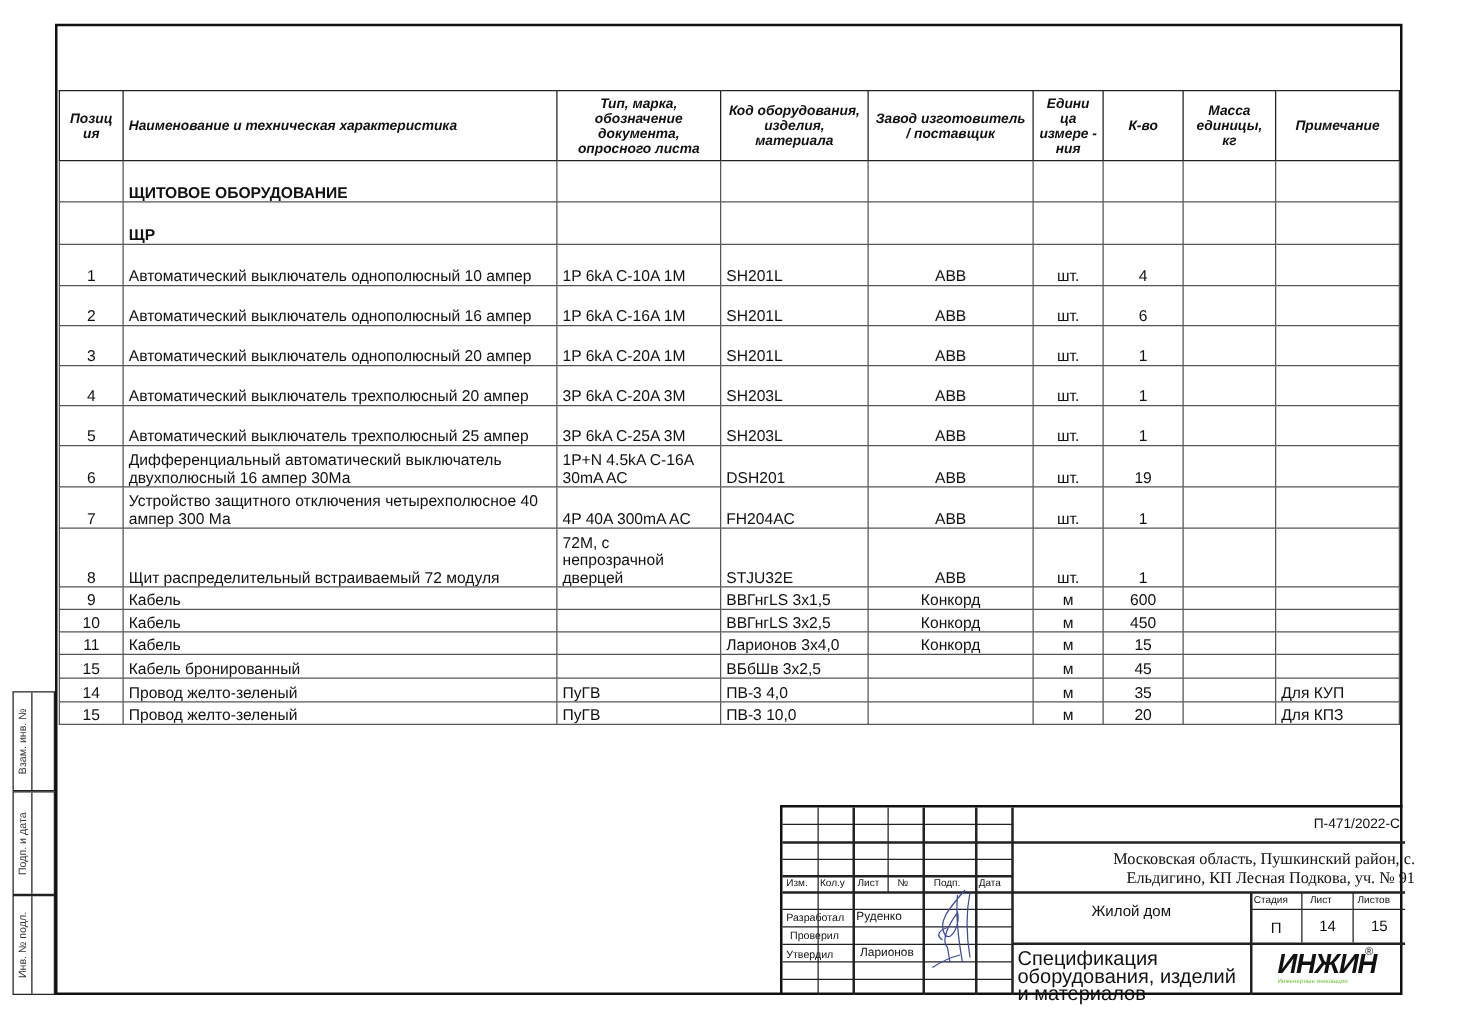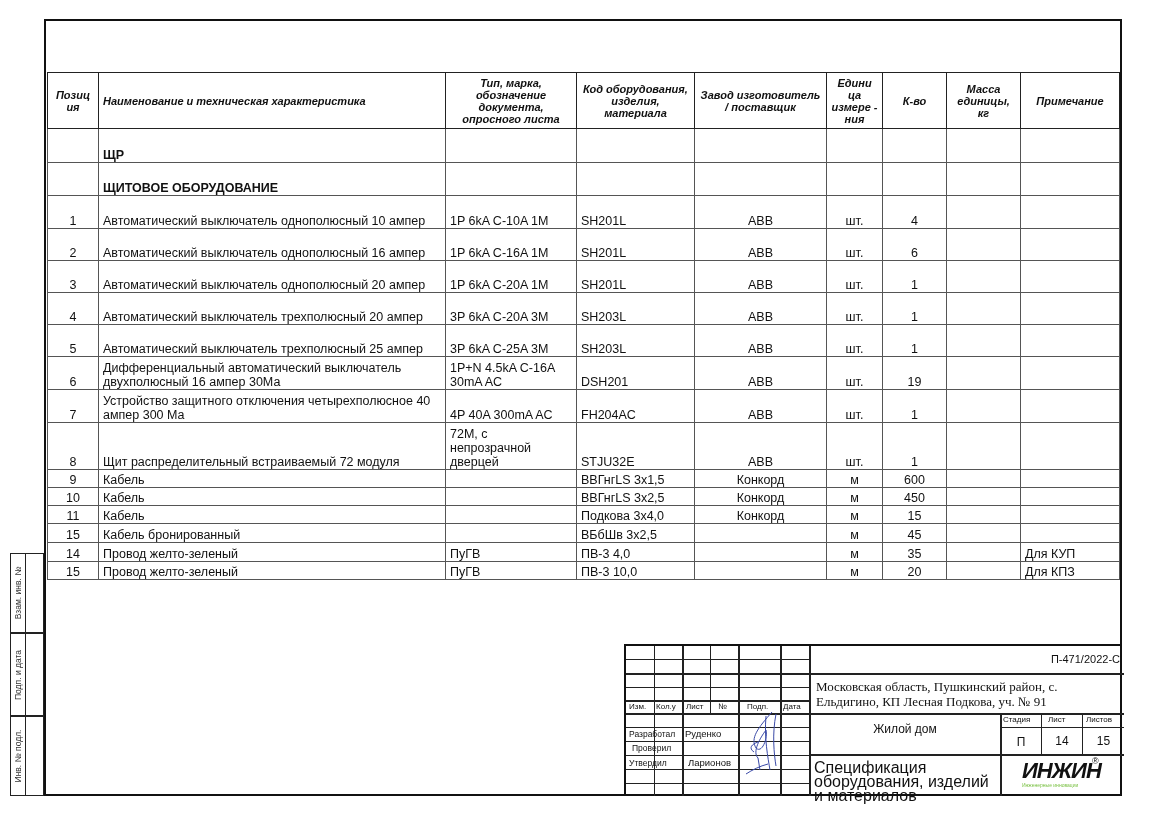--- a/index.html
+++ b/index.html
@@ -50,34 +50,34 @@
       <th>Тип, марка, обозначение документа, опросного листа</th>
       <th>Код оборудования, изделия, материала</th>
       <th>Завод изготовитель / поставщик</th>
       <th>Едини ца измере - ния</th>
       <th>К-во</th>
       <th>Масса единицы, кг</th>
       <th>Примечание</th>
     </tr>
   </thead>
   <tbody id="spec-body">
+    <tr class="hrow" style="height:33px">
+      <td></td>
+        <td class="sec">ЩИТОВОЕ ОБОРУДОВАНИЕ</td>
+      <td></td>
+        <td></td>
+        <td></td>
+        <td></td>
+        <td></td>
+        <td></td>
+        <td></td>
+    </tr>
     <tr class="hrow" style="height:34px">
       <td></td>
         <td class="sec">ЩР</td>
-      <td></td>
-        <td></td>
-        <td></td>
-        <td></td>
-        <td></td>
-        <td></td>
-        <td></td>
-    </tr>
-    <tr class="hrow" style="height:33px">
-      <td></td>
-        <td class="sec">ЩИТОВОЕ ОБОРУДОВАНИЕ</td>
       <td></td>
         <td></td>
         <td></td>
         <td></td>
         <td></td>
         <td></td>
         <td></td>
     </tr>
   <tr class="hrow" style="height: 33px;">
         <td class="pos">1</td>
@@ -186,21 +186,21 @@
         <td class="c">Конкорд</td>
         <td class="c">м</td>
         <td class="c">450</td>
         <td class="c"></td>
         <td class="note"></td>
       </tr>
       <tr class="hrow" style="height: 18px;">
         <td class="pos" style="vertical-align: bottom;">11</td>
         <td>Кабель</td>
         <td></td>
-        <td>Подкова 3х4,0</td>
+        <td>Ларионов 3х4,0</td>
         <td class="c">Конкорд</td>
         <td class="c">м</td>
         <td class="c">15</td>
         <td class="c"></td>
         <td class="note"></td>
       </tr>
       <tr class="hrow" style="height: 19px;">
         <td class="pos" style="vertical-align: bottom;">15</td>
         <td>Кабель   бронированный</td>
         <td></td>
@@ -291,21 +291,21 @@
 
   <div class="hline" style="left:184px;top:27px;width:314px;height:1.5px"></div>
   <div class="hline" style="left:184px;top:67px;width:314px;height:1.5px"></div>
   <div class="hline" style="left:184px;top:108px;width:314px;height:1.5px"></div>
   <div class="vline" style="left:374px;top:68px;height:82px"></div>
   <div class="vline" style="left:415px;top:68px;height:40px;width:1px"></div>
   <div class="vline" style="left:456px;top:68px;height:40px;width:1px"></div>
   <div class="hline" style="left:375px;top:81px;width:123px"></div>
 
   <span class="tx" style="right:2px;top:7px;font-size:11px">П-471/2022-С</span>
-  <div class="tx serif" style="left:190px;top:33px;width:300px;white-space:normal;text-align:left;font-size:13px;line-height:15px">Московская область, Пушкинский район, с. Ельдигино, КП Лесная Подкова, уч. № 91</div>
+  <div class="tx serif" style="left:206px;top:33px;width:300px;white-space:normal;text-align:right;font-size:13px;line-height:15px">Московская область, Пушкинский район, с. Ельдигино, КП Лесная Подкова, уч. № 91</div>
   <div class="tx" style="left:184px;top:76px;width:190px;text-align:center;font-size:12px">Жилой дом</div>
   <span class="tx" style="left:377px;top:69px;font-size:8px">Стадия</span>
   <span class="tx" style="left:422px;top:69px;font-size:8px">Лист</span>
   <span class="tx" style="left:460px;top:69px;font-size:8px">Листов</span>
   <div class="tx" style="left:375px;top:89px;width:40px;text-align:center;font-size:12px">П</div>
   <div class="tx" style="left:416px;top:88px;width:40px;text-align:center;font-size:12px">14</div>
   <div class="tx" style="left:457px;top:88px;width:41px;text-align:center;font-size:12px">15</div>
   <div class="tx" style="left:188px;top:115px;width:184px;white-space:normal;font-size:16px;line-height:14px">Спецификация оборудования, изделий и материалов</div>
 
   <div class="abs" style="left:396px;top:114px;width:80px;height:34px">

